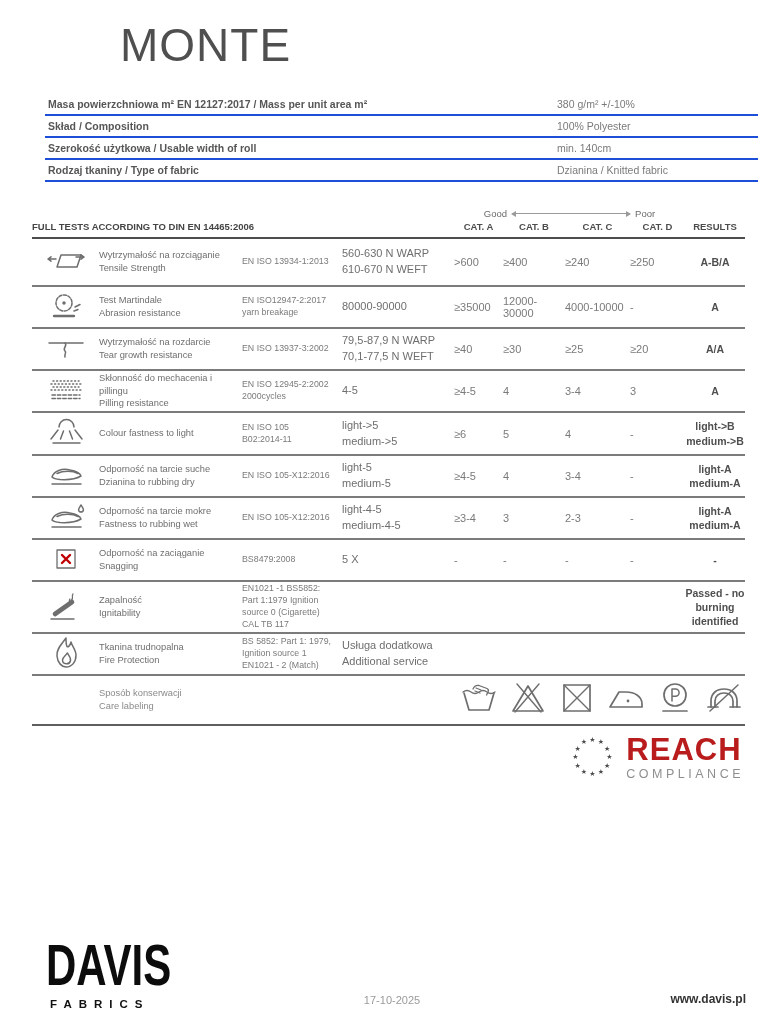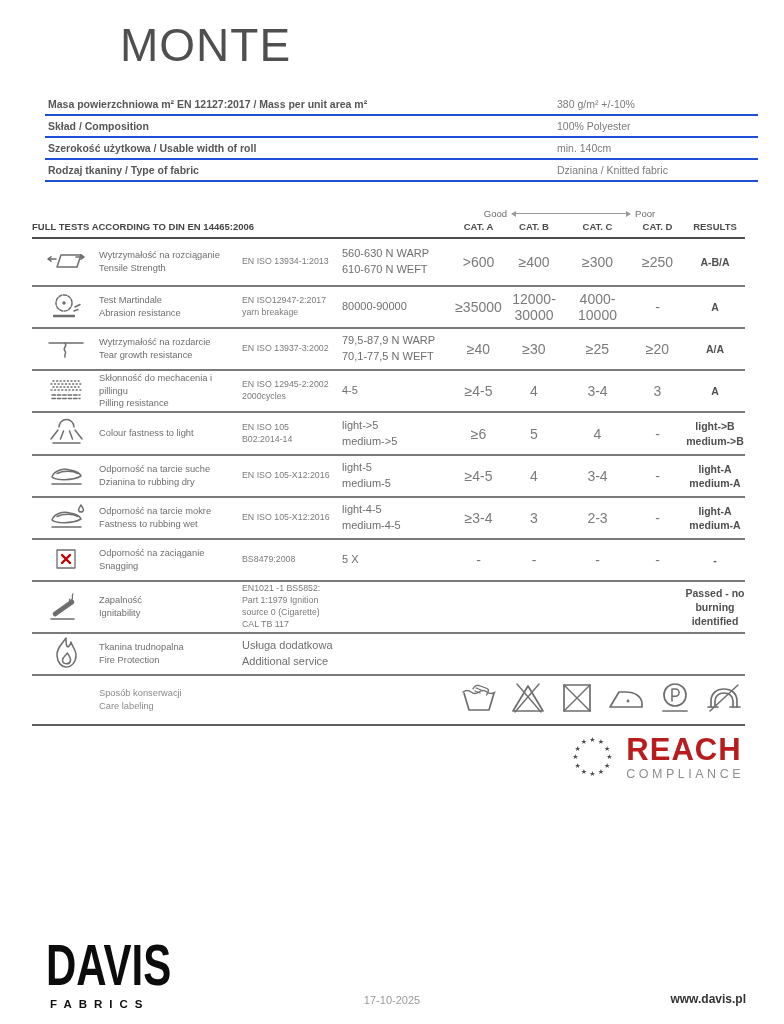--- a/index.html
+++ b/index.html
@@ -30,21 +30,21 @@
       border-left:5px solid #9a9a9a; border-top:3px solid transparent; border-bottom:3px solid transparent; }
   .thead { border-bottom:2px solid #4d4d4d; padding-bottom:5px; align-items:end; }
   .thead .ttitle { grid-column:1 / 5; font-size:9.5px; font-weight:bold; color:#454545; }
   .thead .chead { font-size:9.5px; font-weight:bold; color:#4d4d4d; text-align:center; }
   .trow { border-bottom:2px solid #7b7b7b; align-items:center; }
   .ticon { display:flex; align-items:center; justify-content:center; }
   .ticon svg { stroke:#6e6e6e; fill:none; stroke-width:1.5; stroke-linecap:round; stroke-linejoin:round; }
   .tname { font-size:9.3px; color:#6e6e6e; line-height:1.35; padding-right:6px; }
   .tstd  { font-size:8.8px; color:#7a7a7a; line-height:1.35; white-space:pre-line; padding-right:4px; }
   .tval  { font-size:11px; color:#6e6e6e; line-height:1.45; white-space:pre-line; }
-  .tcat  { font-size:14px; color:#7a7a7a; text-align:center; }
+  .tcat  { font-size:11px; color:#7a7a7a; text-align:left; }
   .tres  { font-size:10.5px; font-weight:bold; color:#4f4f4f; text-align:center; line-height:1.35; white-space:pre-line; }
   .h48{min-height:48px}.h40{min-height:40px}.h42{min-height:42px}.h43{min-height:43px}
   .h41{min-height:41px}.h30{min-height:30px}.h52{min-height:52px}
 
   
   .care-row { display:flex; align-items:center; min-height:50px; border-bottom:2px solid #5f5f5f; }
   .care-label { margin-left:67px; font-size:9.3px; color:#8a8a8a; line-height:1.4; }
   .care-icons { margin-left:auto; display:flex; align-items:center; gap:11px; padding-right:2px; }
   .care-icons svg { stroke:#6e6e6e; fill:none; stroke-width:1.7; stroke-linecap:round; stroke-linejoin:round; }
 
@@ -120,21 +120,21 @@
       </div>
       <div class="tname">
         <div>Wytrzymałość na rozciąganie</div>
         <div>Tensile Strength</div>
       </div>
       <div class="tstd">EN ISO 13934-1:2013</div>
       <div class="tval">560-630 N WARP
 610-670 N WEFT</div>
       <div class="tcat">&gt;600</div>
       <div class="tcat">≥400</div>
-      <div class="tcat">≥300</div>
+      <div class="tcat">≥240</div>
       <div class="tcat">≥250</div>
       <div class="tres">A-B/A</div>
     </div>
 
     <div class="tgrid trow h40">
       <div class="ticon">
         <svg width="44" height="40" viewBox="0 0 44 40">
             <circle cx="20" cy="16" r="8" stroke-dasharray="3 1.6"></circle>
             <circle cx="20" cy="16" r="1" fill="#6e6e6e"></circle>
             <path d="M31 20 l5 -2.5 M30 24 l4 -1.5"></path>
@@ -206,21 +206,21 @@
         <svg width="44" height="40" viewBox="0 0 44 40">
             <path d="M15 13 A7.5 7.5 0 0 1 30 13"></path>
             <path d="M14 16 L7 25 M19.5 17 L16.5 25 M25.5 17 L28.5 25 M31 16 L38 25"></path>
             <path d="M9 29 H36"></path>
           </svg>
       </div>
       <div class="tname">
         <div>Colour fastness to light</div>
       </div>
       <div class="tstd">EN ISO 105
-B02:2014-14</div>
+B02:2014-11</div>
       <div class="tval">light-&gt;5
 medium-&gt;5</div>
       <div class="tcat">≥6</div>
       <div class="tcat">5</div>
       <div class="tcat">4</div>
       <div class="tcat">-</div>
       <div class="tres">light-&gt;B
 medium-&gt;B</div>
     </div>
 
@@ -322,20 +322,23 @@
       <div class="ticon">
         <svg width="44" height="40" viewBox="0 0 44 40">
             <path d="M22 4 C18 10 12 15 13 22 C13.5 29 18 33 22 33 C28 33 32 28 32 21 C32 16 28 12 27 8 C26 12 24 13.5 23 12.5 C22 10.5 22 7 22 4 Z"></path>
             <path d="M18.5 26 c0 4.5 7 5.5 8 0.5 c0.5 -3 -2 -5.5 -3.2 -7.5 c-1.2 2.5 -4.8 4 -4.8 7"></path>
           </svg>
       </div>
       <div class="tname">
         <div>Tkanina trudnopalna</div>
         <div>Fire Protection</div>
       </div>
+      <div class="tstd">BS 5852: Part 1: 1979,
+Ignition source 1
+EN1021 - 2 (Match)</div>
       <div class="tval">Usługa dodatkowa
 Additional service</div>
       <div class="tcat"></div>
       <div class="tcat"></div>
       <div class="tcat"></div>
       <div class="tcat"></div>
       <div class="tres"></div>
     </div>
 
     <div class="care-row">

